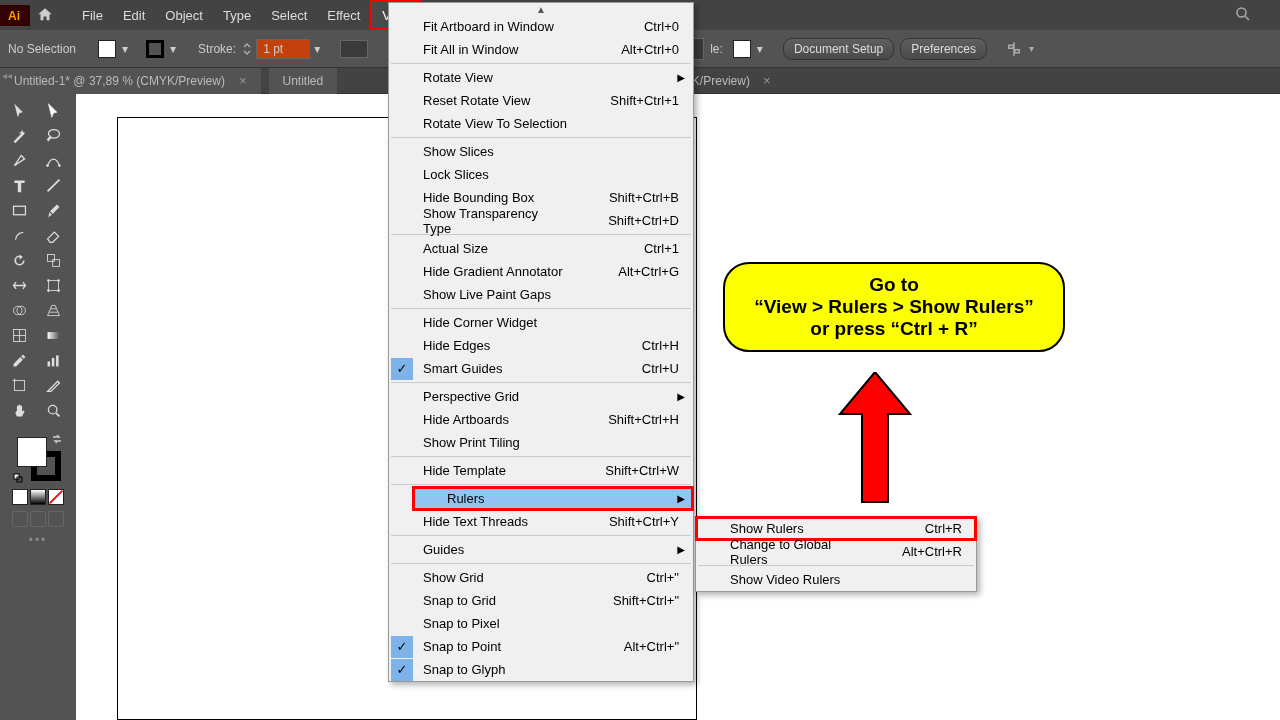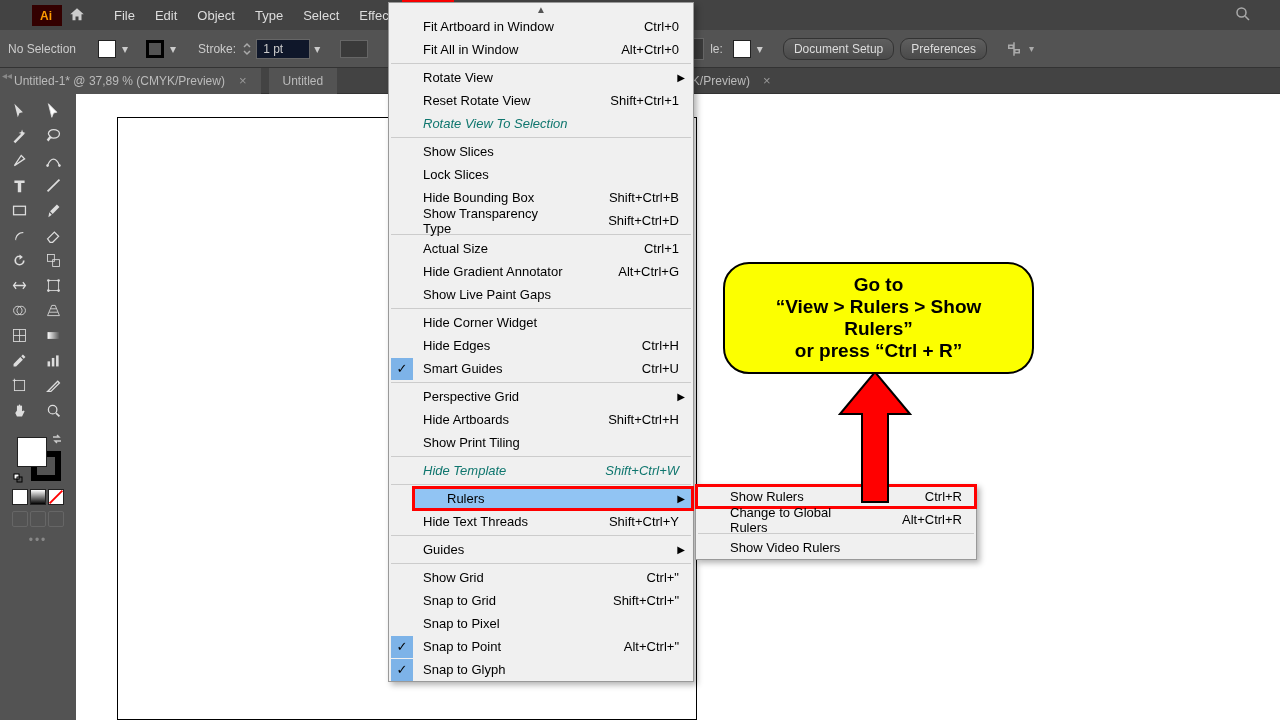--- a/index.html
+++ b/index.html
@@ -1,32 +1,32 @@
 <!DOCTYPE html>
 <html><head>
 <meta charset="utf-8">
 <style>
 * { margin: 0; padding: 0; box-sizing: border-box; font-family: -apple-system, Segoe UI, Arial, sans-serif; user-select: none; }
 body { width: 1280px; height: 720px; background: #fff; overflow: hidden; position: relative; }
 
 .menubar { height: 30px; background: #434343; display: flex; align-items: center; color: #ddd; font-size: 13px; }
-.ai-logo { width: 30px; height: 21px; background: #330000; display:flex; align-items:center; justify-content:center;margin-left:32px; }
+.ai-logo { width: 30px; height: 21px; background: #330000; display:flex; align-items:center; justify-content:center; }
 .ai-logo svg { width: 20px; height:20px; }
 .home-icon { width: 30px; display:flex; justify-content:center; align-items:center; color:#ccc; }
 .menu-item { padding: 0 10px; height: 30px; display:flex; align-items:center; }
 .menu-item.hl { border: 2px solid #ff0000; background:#4a4a4a; color:#fff; }
 .menubar .spacer { flex:1; }
 .search-ic { margin-right:28px; color:#999; }
 
 .controlbar { height: 38px; background: #535353; display:flex; align-items:center; color:#ccc; font-size:12px; padding: 0 8px; gap:6px; border-bottom:1px solid #333;}
 .sel-label { margin-right: 0; }
 .swatch { width: 18px; height:18px; background:#fff; border:1px solid #222; }
 .swatch.strk { background: #535353; border:3px solid #000; width:18px; height:18px; }
 .stroke-ctrl { display:flex; align-items:center; gap:4px;}
-.pt-field { background:#0f172a; border:1px solid #666; color:#ccc; padding:2px 18px 2px 6px; font-size:12px; position:relative; width:54px; }
+.pt-field { background:#c2410c; border:1px solid #666; color:#ccc; padding:2px 18px 2px 6px; font-size:12px; position:relative; width:54px; }
 .opacbox { background:#3a3a3a; border:1px solid #666; width:30px; height:22px; margin-left:300px;}
 .obox { width:18px; height:18px; background:#fff; border:1px solid #222; margin-left:4px;}
 .btn { background: linear-gradient(#5f5f5f,#4a4a4a); border:1px solid #333; color:#ddd; padding:3px 10px; font-size:12px; border-radius:9px;}
 
 .tabbar { height: 26px; background: #434343; display:flex; align-items:center; color:#bbb; font-size:12px; border-bottom:1px solid #333;}
 .tab { padding: 4px 14px; background:#535353; height:26px; display:flex; align-items:center; gap:14px;}
 .tab-x { color:#999; font-size:13px; }
 .tab2 { margin-left:8px; }
 
 .toolbar { position:absolute; left:0; top:94px; width:76px; background:#535353; height: 626px; display:flex; flex-direction:column; flex-wrap:wrap; padding:4px 2px; }
@@ -42,33 +42,33 @@
 .mini.white{background:#fff;} .mini.grad{background:linear-gradient(#fff,#000);} .mini.none{background:#fff; position:relative;}
 .mini.none:after{content:"";position:absolute;left:-2px;top:6px;width:18px;height:2px;background:#f00;transform:rotate(-45deg);}
 .screenrow{display:flex;justify-content:center;gap:2px;margin-top:6px;}
 .screenrow .sb{width:16px;height:16px;border:1px solid #666;border-radius:2px;}
 
 .canvas { position:absolute; left:117px; top:117px; width:580px; height:603px; background:#fff; border:1px solid #000; }
 
 .menu { position:absolute; background:#f0f0f0; border:1px solid #999; box-shadow:3px 3px 6px rgba(0,0,0,0.3); font-size:13px; color:#000; }
 .menu.main { left:388px; top:2px; width:306px; }
 .mrow { height:23px; display:flex; align-items:center; padding:0 14px 0 34px; position:relative;gap:48px; }
-.mrow.disabled { color:#0f766e;font-style:italic; }
+.mrow.disabled { color:#000000; }
 .mrow .sc { margin-left:auto; }
 .mrow .arr { position:absolute; right:8px; font-size:10px; }
 .sep { height:1px; background:#ccc; margin: 2px 2px; }
 .mchk { position:absolute; left:2px; width:22px; height:22px; background:#7db3e8; display:flex; align-items:center; justify-content:center; color:#000; font-size:13px;}
 .mrow.hl { background:#91c4f3; }
 .mrow.boxed { outline:3px solid #ff0000; outline-offset:-2px;margin-left:24px; }
 .scrollhint{ height:12px; display:flex;justify-content:center;align-items:center; color:#555; font-size:10px;}
 
-.submenu { left:695px; top:484px; width:282px; }
+.submenu { left:695px; top:516px; width:282px; }
 .sub-boxed { outline:3px solid #ff0000; outline-offset:-2px; }
 
-.callout { position:absolute; left:723px; top:262px; width:311px; background:#fcff00; border:2px solid #000; border-radius:26px; padding:10px 16px; text-align:center; font-weight:700; font-size:19px; }
+.callout { position:absolute; left:723px; top:262px; width:342px; background:#fcff00; border:2px solid #000; border-radius:26px; padding:10px 16px; text-align:center; font-weight:700; font-size:19px; }
 .arrow { position:absolute; left:838px; top:372px; }
 </style>
 </head>
 <body>
 
 <div class="menubar">
   <div class="ai-logo">
     <svg viewBox="0 0 20 20">
         <rect width="20" height="20" fill="#330000"></rect>
         <text x="3" y="15" font-size="12" font-weight="700" fill="#ff9a00">Ai</text>

